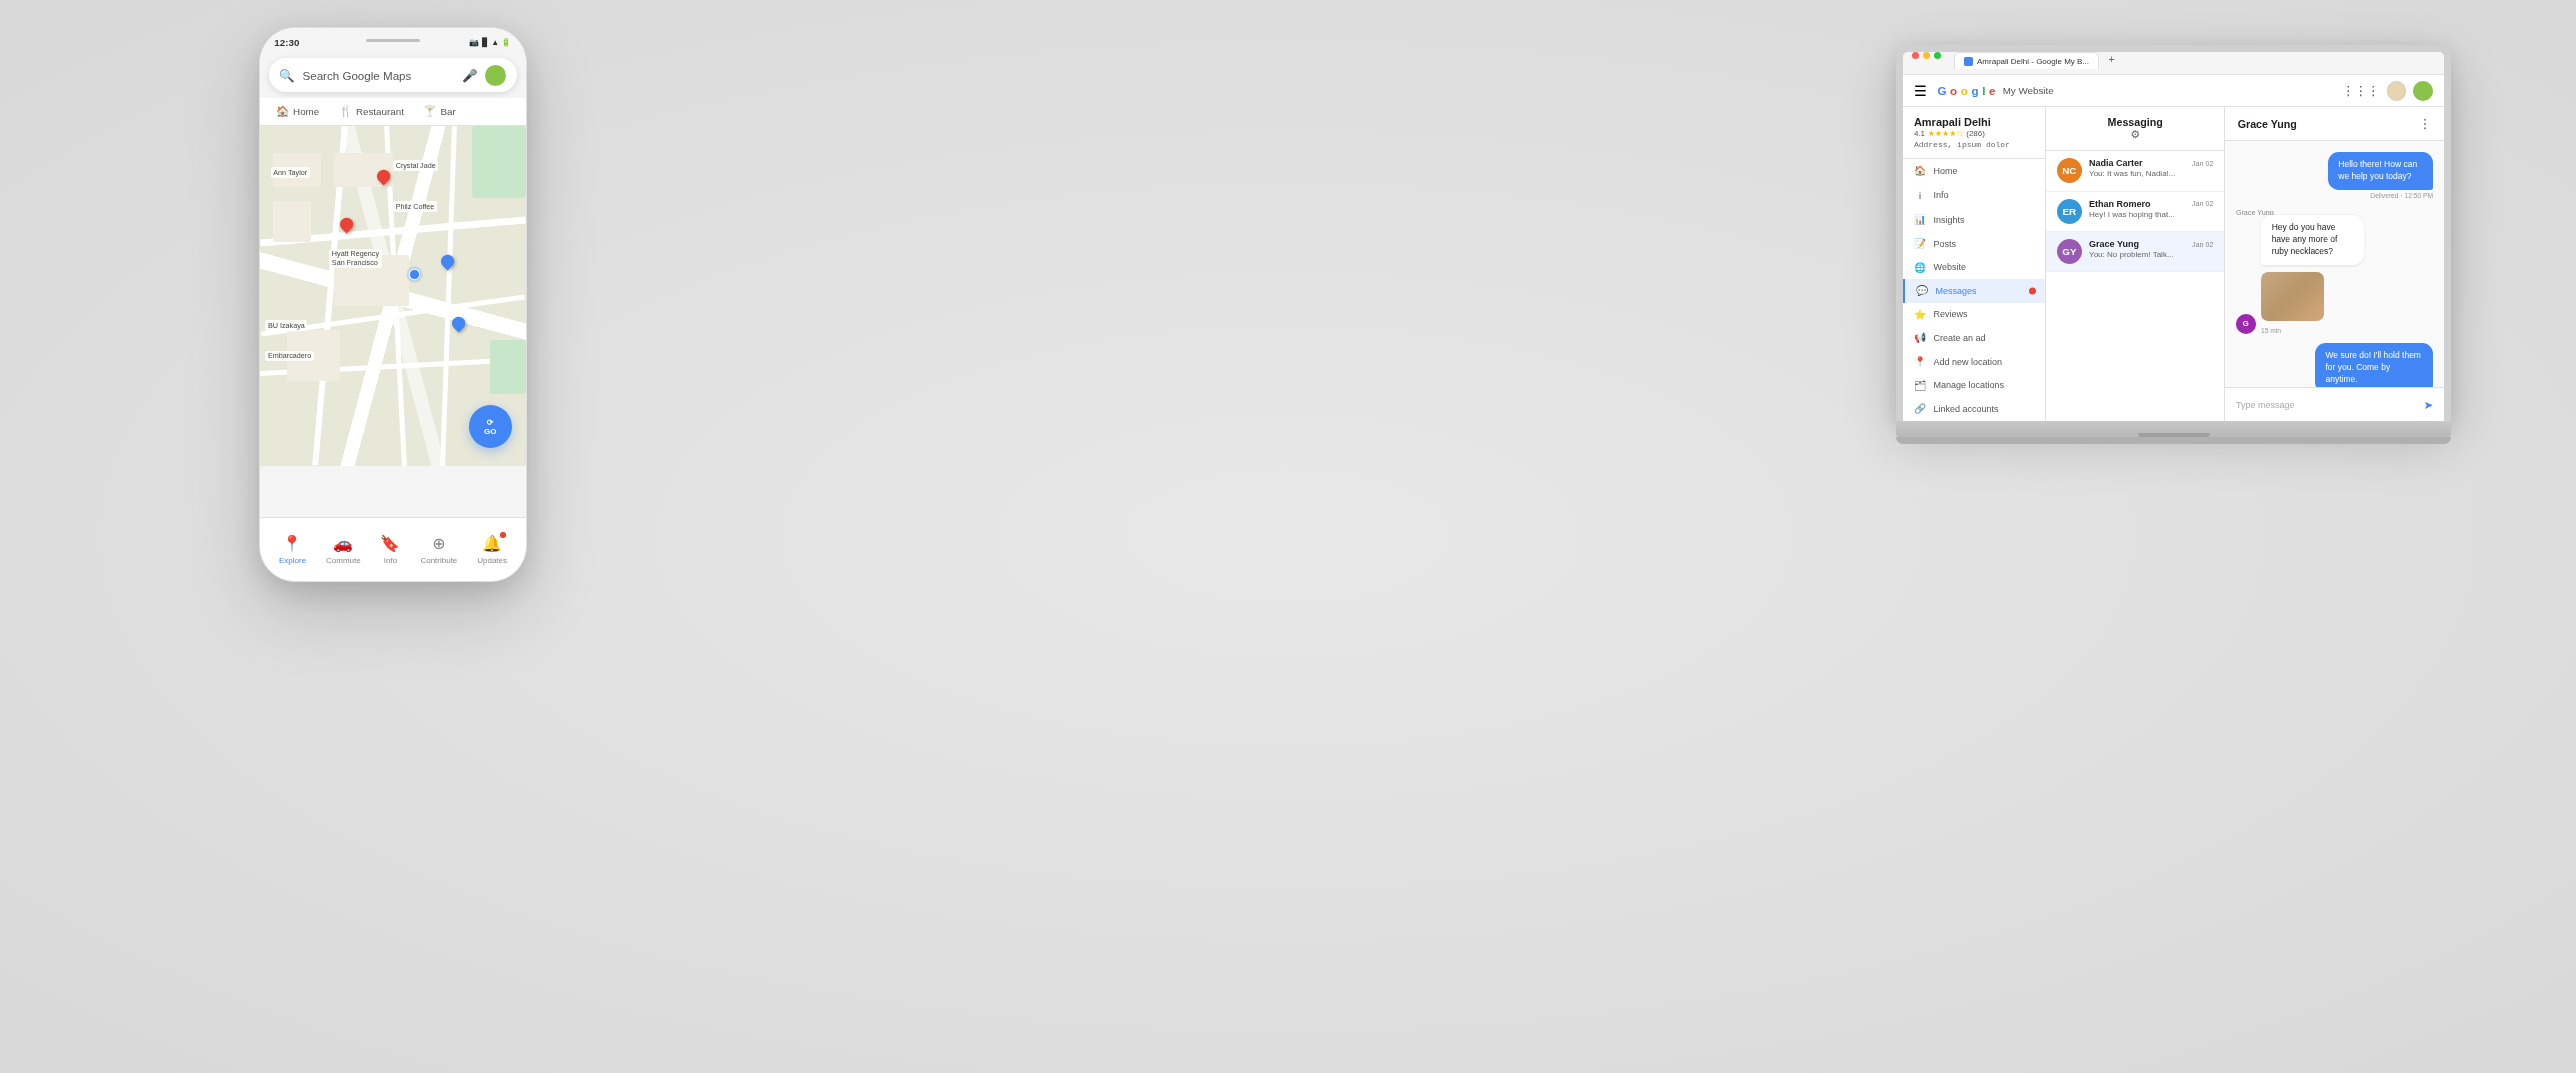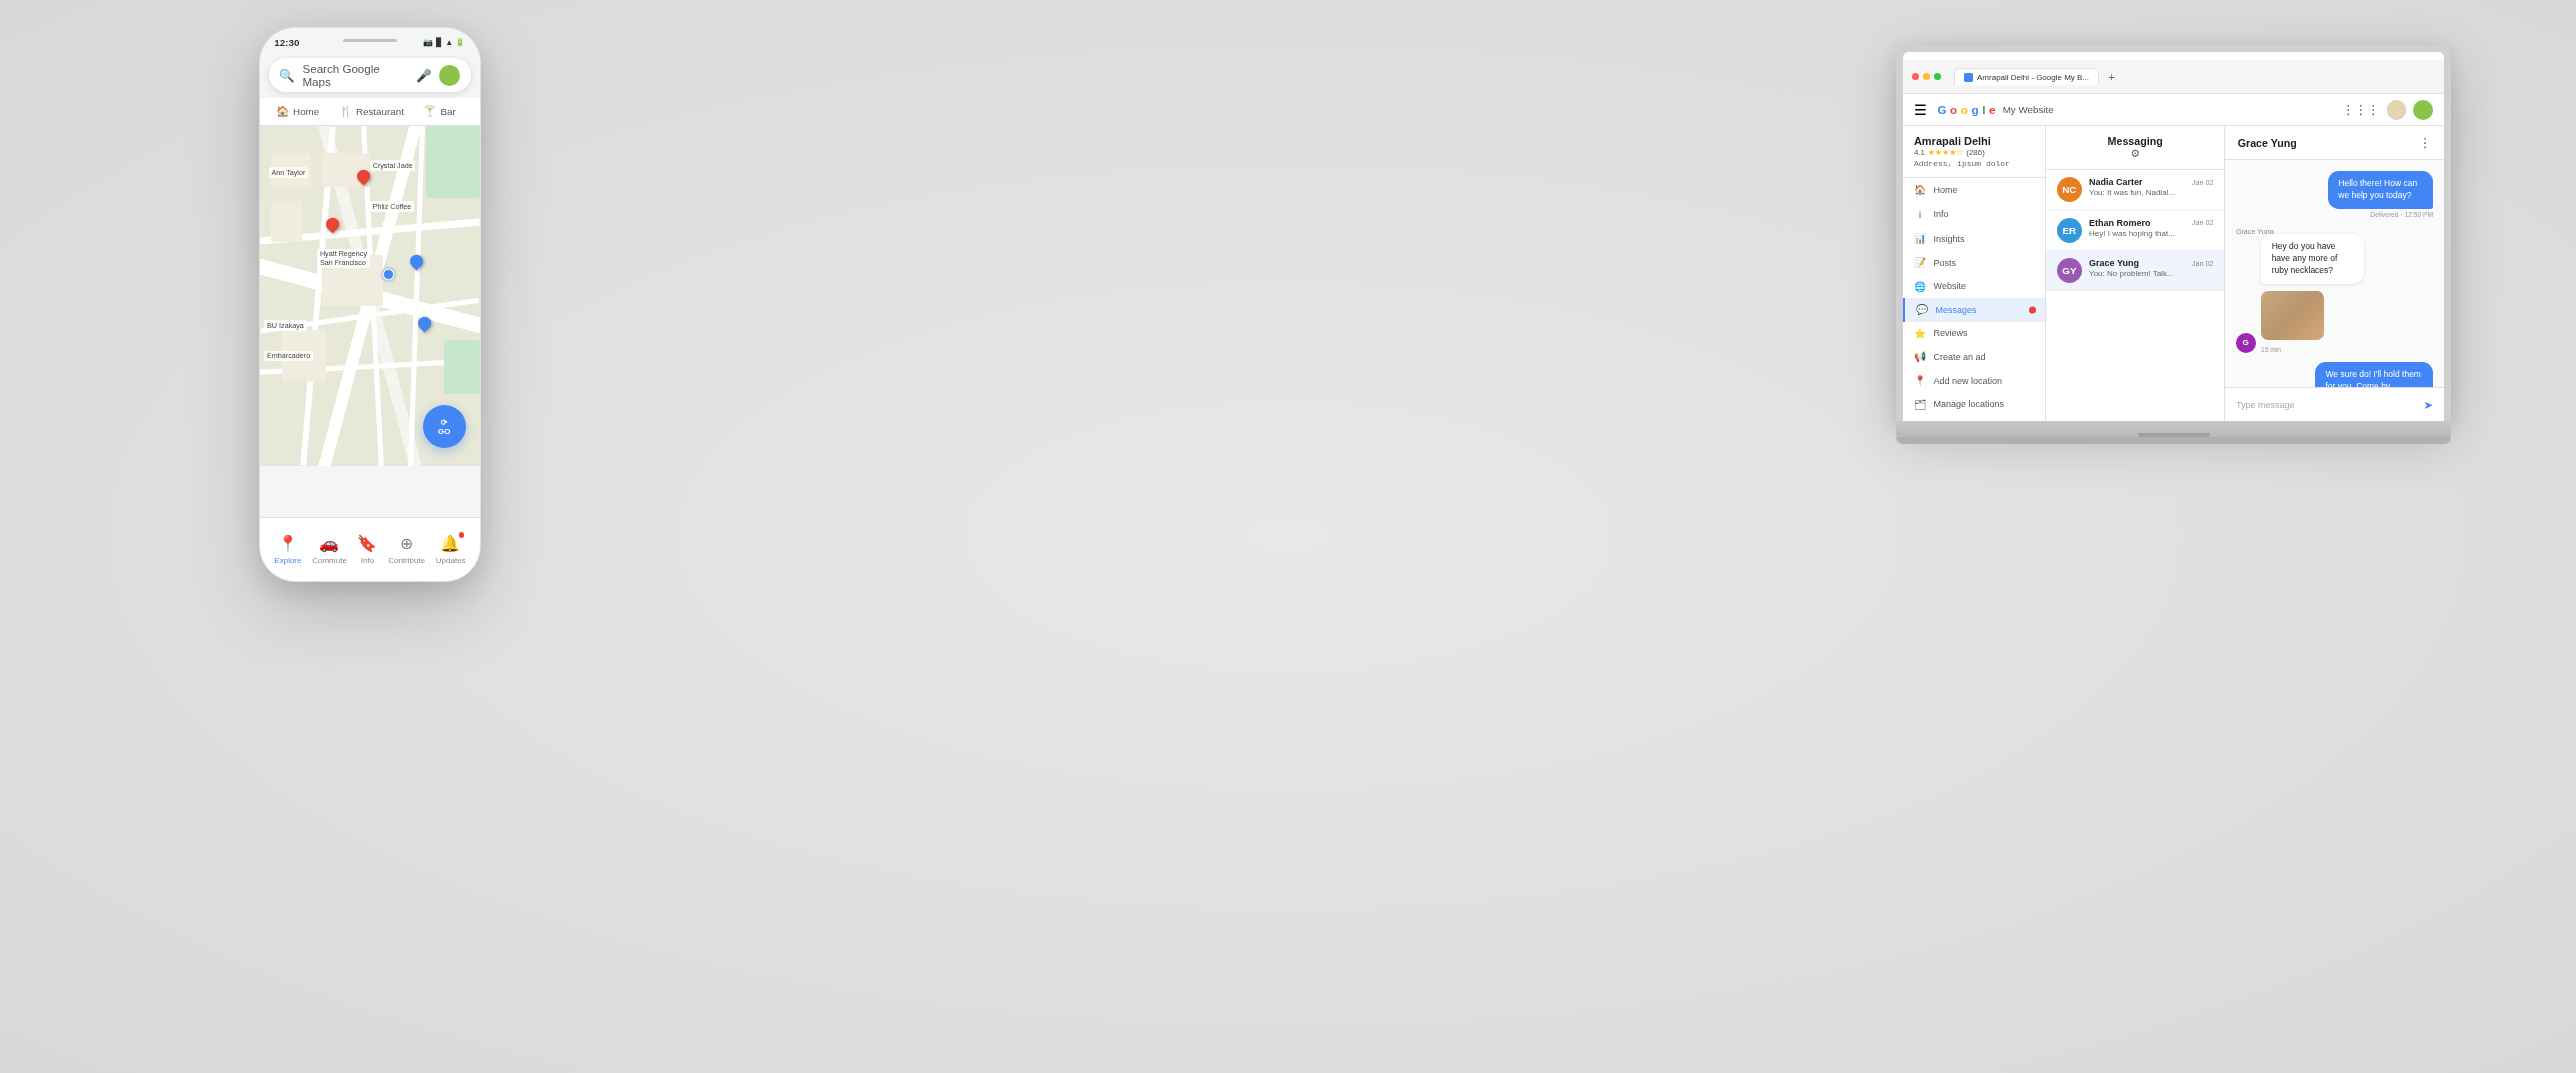--- a/index.html
+++ b/index.html
@@ -34,21 +34,21 @@
 
     
     .phone-wrapper {
       position: absolute;
       left: 259px;
       top: 27px;
       z-index: 10;
     }
 
     .phone {
-      width: 222px;
+      width: 268px;
       height: 555px;
       background: #ffffff;
       border-radius: 36px;
       box-shadow: 0 27px 72px rgba(0,0,0,0.18), 0 9px 27px rgba(0,0,0,0.12);
       position: relative;
       overflow: hidden;
       border: 0.9px solid #e0e0e0;
     }
 
     .phone-notch {
@@ -359,28 +359,27 @@
 
     .laptop-stand {
       width: 100%;
       height: 7.2px;
       background: #b0b0b0;
       border-radius: 0 0 7.2px 7.2px;
     }
 
     
     .browser-chrome {
-      height: 34px;
+      height: 23px;
       background: #f5f5f5;
       border-bottom: 0.9px solid #e0e0e0;
       display: flex;
-      align-items: center;
+      align-items: flex-start;
       padding: 0 9px;
       gap: 5.4px;
-      margin-top: 8px;
     }
 
     .browser-dots {
       display: flex;
       gap: 3.6px;
     }
 
     .browser-dot {
       width: 7.2px;
       height: 7.2px;

